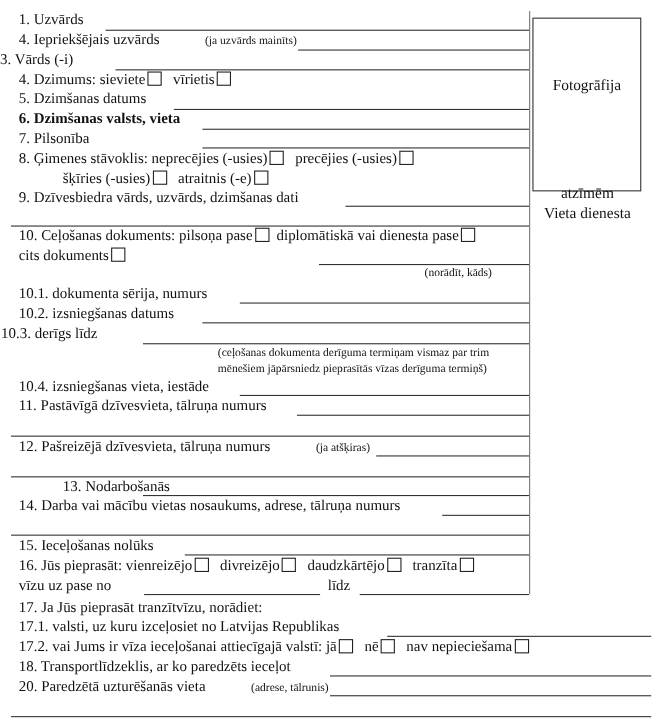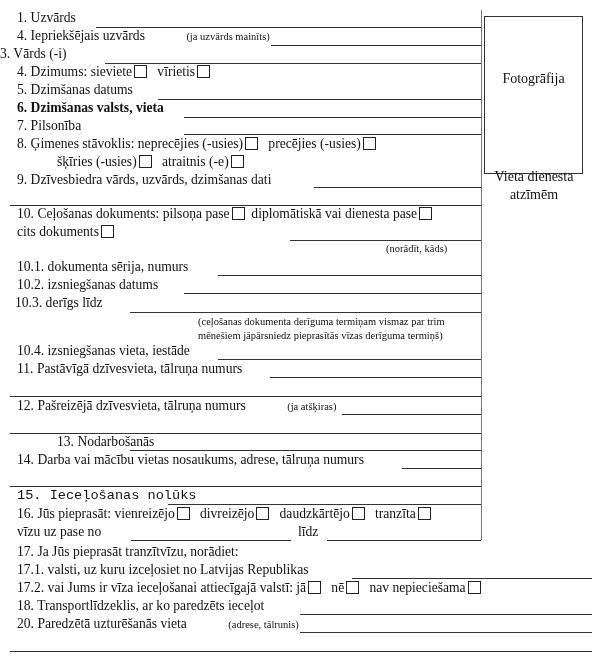--- a/index.html
+++ b/index.html
@@ -17,22 +17,22 @@
   .note { position:absolute; font-size:14px; text-align:center; width:110px; left:479px; top:168px; line-height:18px; }
 </style>
 </head>
 <body>
 
 <div class="vln" style="left:481px; top:10px; height:530px;"></div>
 <div class="photo">
   <div class="photo-label">Fotogrāfija</div>
 </div>
 <div class="note">
+  <div>atzīmēm</div>
   <div>Vieta dienesta</div>
-  <div>atzīmēm</div>
 </div>
 
 <div class="t" style="left:17px; top:10px;">1. Uzvārds</div>
 <div class="ln" style="left:96px; top:27px; width:385px;"></div>
 
 <div class="t" style="left:17px; top:28px;"><span>4. Iepriekšējais uzvārds</span> <span class="sm">(ja uzvārds mainīts)</span></div>
 <div class="ln" style="left:271px; top:45px; width:210px;"></div>
 
 <div class="t" style="left:0; top:46px;">3. Vārds (-i)</div>
 <div class="ln" style="left:105px; top:63px; width:376px;"></div>
@@ -59,21 +59,21 @@
 <div class="t" style="left:17px; top:224px;"><span>cits dokuments</span><span class="cb"></span></div>
 <div class="ln" style="left:290px; top:240px; width:191px;"></div>
 <div class="t sm" style="left:348px; top:241px;">(norādīt, kāds)</div>
 
 <div class="t" style="left:17px; top:259px;">10.1. dokumenta sērija, numurs</div>
 <div class="ln" style="left:218px; top:275px; width:263px;"></div>
 
 <div class="t" style="left:17px; top:277px;">10.2. izsniegšanas datums</div>
 <div class="ln" style="left:184px; top:293px; width:297px;"></div>
 
-<div class="t" style="left:15px; top:295px;">10.3. derīgs līdz</div>
+<div class="t" style="left:1px; top:295px;">10.3. derīgs līdz</div>
 <div class="ln" style="left:130px; top:312px; width:351px;"></div>
 <div class="t sm" style="left:160px; top:314px;">(ceļošanas dokumenta derīguma termiņam vismaz par trim</div>
 <div class="t sm" style="left:160px; top:328px;">mēnešiem jāpārsniedz pieprasītās vīzas derīguma termiņš)</div>
 
 <div class="t" style="left:17px; top:343px;">10.4. izsniegšanas vieta, iestāde</div>
 <div class="ln" style="left:218px; top:359px; width:263px;"></div>
 
 <div class="t" style="left:17px; top:361px;">11. Pastāvīgā dzīvesvieta, tālruņa numurs</div>
 <div class="ln" style="left:270px; top:377px; width:211px;"></div>
 <div class="ln" style="left:10px; top:396px; width:471px;"></div>
@@ -82,21 +82,21 @@
 <div class="ln" style="left:342px; top:414px; width:139px;"></div>
 <div class="ln" style="left:10px; top:433px; width:471px;"></div>
 
 <div class="t" style="left:17px; top:434px;margin-left:40px;">13. Nodarbošanās</div>
 <div class="ln" style="left:130px; top:450px; width:351px;"></div>
 
 <div class="t" style="left:17px; top:452px;">14. Darba vai mācību vietas nosaukums, adrese, tālruņa numurs</div>
 <div class="ln" style="left:402px; top:468px; width:79px;"></div>
 <div class="ln" style="left:10px; top:486px; width:471px;"></div>
 
-<div class="t" style="left:17px; top:488px;font-family:Liberation Mono, monospace;">15. Ieceļošanas nolūks</div>
+<div class="t" style="left:17px; top:488px;">15. Ieceļošanas nolūks</div>
 <div class="ln" style="left:168px; top:504px; width:313px;"></div>
 
 <div class="t" style="left:17px; top:506px;"><span>16. Jūs pieprasāt: vienreizējo</span><span class="cb"></span>&nbsp;&nbsp;&nbsp;<span>divreizējo</span><span class="cb"></span>&nbsp;&nbsp;&nbsp;<span>daudzkārtējo</span><span class="cb"></span>&nbsp;&nbsp;&nbsp;<span>tranzīta</span><span class="cb"></span></div>
 <div class="t" style="left:17px; top:524px;">vīzu uz pase no</div>
 <div class="ln" style="left:131px; top:540px; width:160px;"></div>
 <div class="t" style="left:298px; top:524px;">līdz</div>
 <div class="ln" style="left:327px; top:540px; width:154px;"></div>
 
 <div class="t" style="left:17px; top:544px;">17. Ja Jūs pieprasāt tranzītvīzu, norādiet:</div>
 <div class="t" style="left:17px; top:562px;">17.1. valsti, uz kuru izceļosiet no Latvijas Republikas</div>

